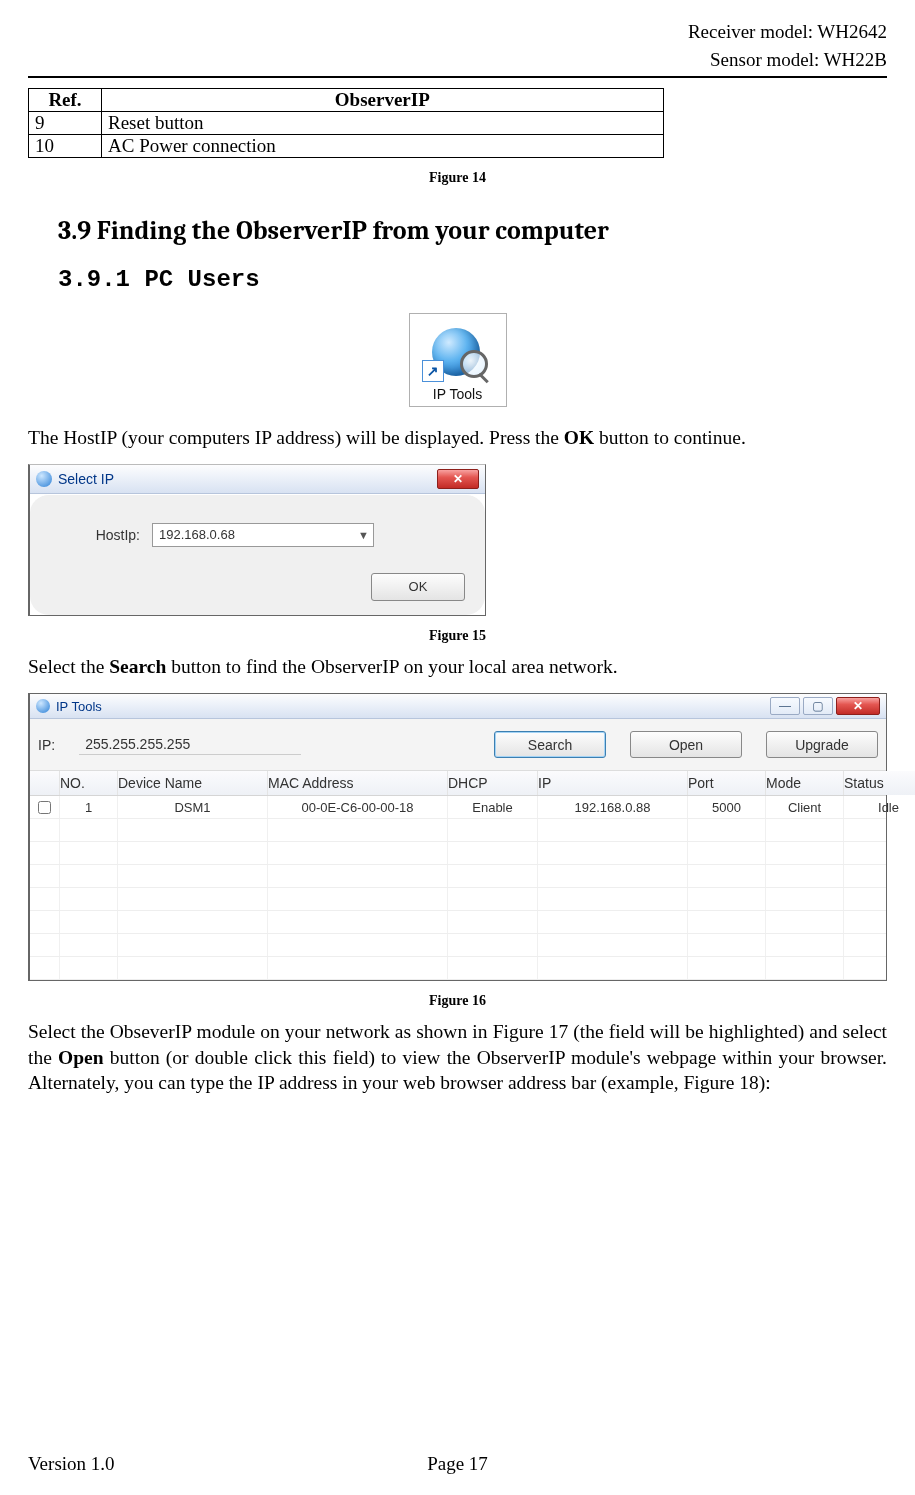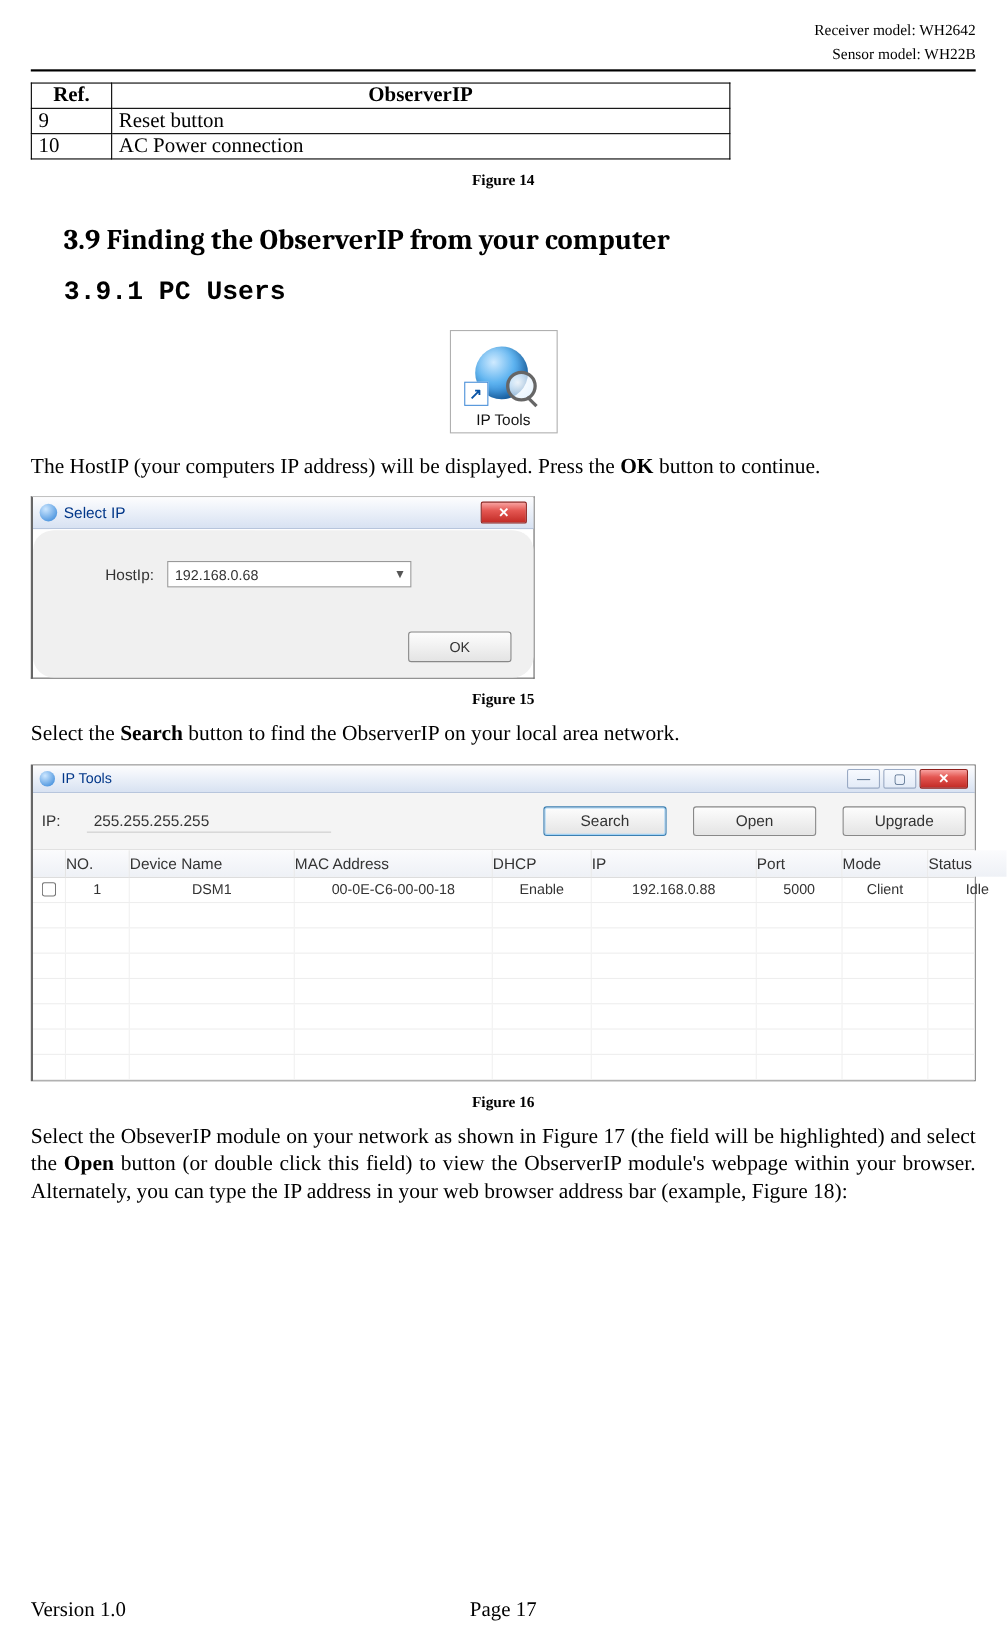--- a/index.html
+++ b/index.html
@@ -11,21 +11,21 @@
   }
   .page {
     width: 915px;
     min-height: 1495px;
     box-sizing: border-box;
     padding: 20px 28px 20px 28px;
     position: relative;
   }
   .hdr {
     text-align: right;
-    font-size: 14px;
+    font-size: 19px;
     line-height: 1.25;
     margin-bottom: 4px;
   }
   .hdr-line {
     border-bottom: 2px solid #000;
     margin-bottom: 10px;
   }
   table.ref-table {
     border-collapse: collapse;
     width: 74%;
@@ -133,21 +133,21 @@
     width: 40px; height: 18px;
     border-radius: 2px;
     background: linear-gradient(to bottom, #f8a2a0 0%, #e45752 40%, #c22b26 100%);
     border:1px solid #8d1f1b;
     color:#fff; font-weight:bold; font-size:12px;
     display:flex; align-items:center; justify-content:center;
   }
   .selectip .body {
     background:#f0f0f0;
     padding: 28px 20px 14px 20px;
-    display:flex; flex-direction:column; gap:40px;
+    display:flex; flex-direction:column; gap:26px;
     border-top:1px solid #fff;
     border-radius:19px;
   }
   .selectip .row {
     display:flex; align-items:center; gap:12px;
     font-size:14px; color:#333;
   }
   .combo {
     flex:0 0 210px; height:22px;
     border:1px solid #999; background:#fff;

